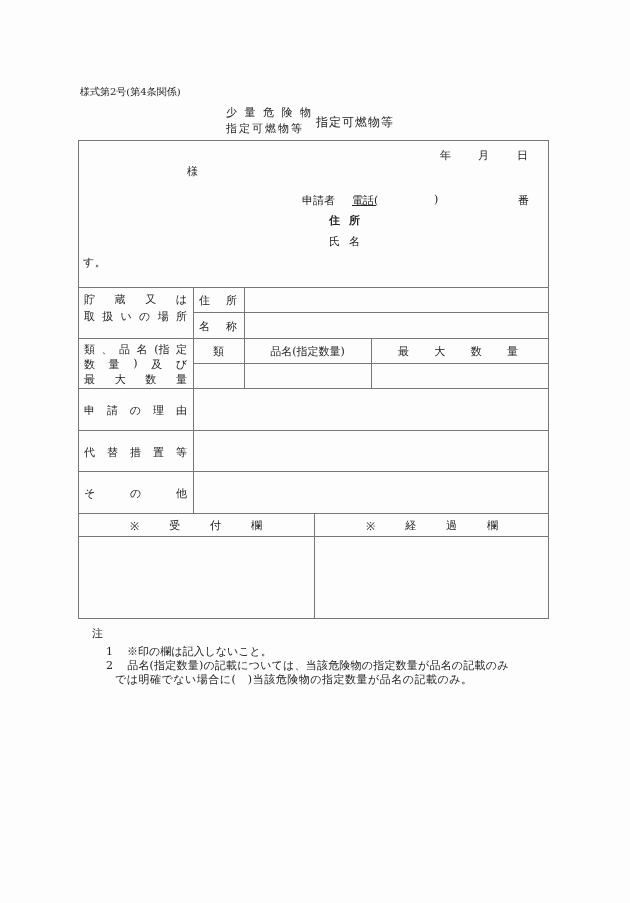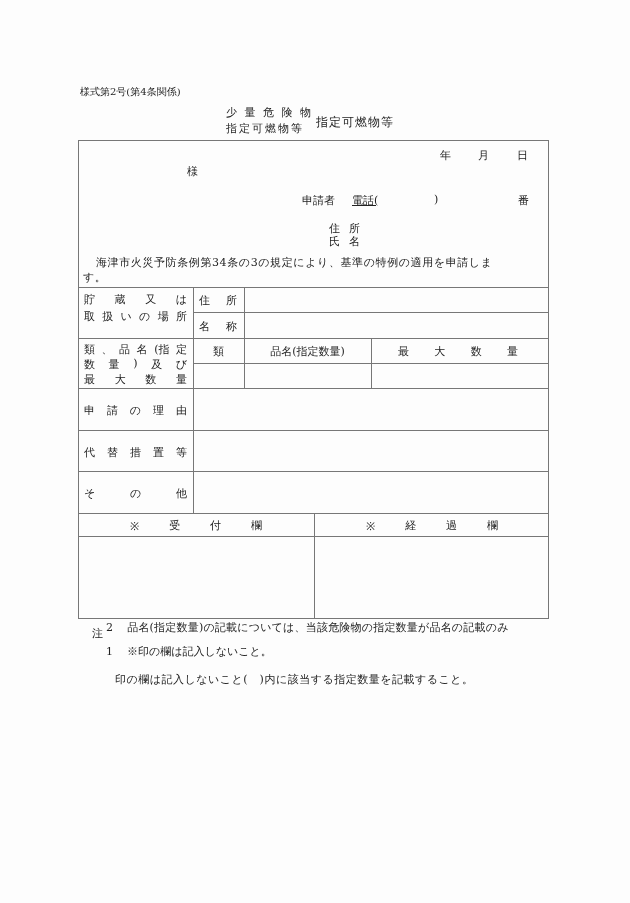--- a/index.html
+++ b/index.html
@@ -33,31 +33,30 @@
 <div class="abs" style="left:478px;top:148px;">月</div>
 <div class="abs" style="left:517px;top:148px;">日</div>
 <div class="abs" style="left:187px;top:164px;">様</div>
 
 <div class="abs" style="left:302px;top:193px;">申請者</div>
 <div class="abs" style="left:352px;top:193px;text-decoration:underline;">電話(</div>
 <div class="abs" style="left:392px;top:190px;width:40px;height:16px;"></div>
 <div class="abs" style="left:434px;top:193px;">)</div>
 <div class="abs" style="left:518px;top:193px;">番</div>
 
-<div class="abs" style="left:329px;top:221px;">
+<div class="abs" style="left:329px;top:213px;font-weight:bold;">
   <span>住</span><span style="display:inline-block;width:9px"></span><span>所</span>
 </div>
 <div class="abs" style="left:370px;top:210px;width:170px;height:16px;"></div>
 <div class="abs" style="left:329px;top:234px;">
   <span>氏</span><span style="display:inline-block;width:9px"></span><span>名</span>
 </div>
 <div class="abs" style="left:370px;top:231px;width:170px;height:16px;"></div>
 
 <div class="abs" style="left:83px;top:255px;line-height:15px;letter-spacing:0.6px;">
-  <div style="padding-left:13px;">海津市火災予防条例第34条の3の規定により、基準の特例の適用を申請しま</div>
   <div>す。</div>
 </div>
 
 <div class="line-h" style="left:78px;top:287px;width:471px;"></div>
 <div class="line-h" style="left:193px;top:312px;width:356px;"></div>
 <div class="line-h" style="left:78px;top:338px;width:471px;"></div>
 <div class="line-h" style="left:193px;top:363px;width:356px;"></div>
 <div class="line-h" style="left:78px;top:388px;width:471px;"></div>
 <div class="line-h" style="left:78px;top:430px;width:471px;"></div>
 <div class="line-h" style="left:78px;top:471px;width:471px;"></div>
@@ -164,16 +163,16 @@
   <span>過</span>
   <span>欄</span>
 </div>
 <div class="abs" style="left:80px;top:538px;width:232px;height:79px;"></div>
 <div class="abs" style="left:316px;top:538px;width:231px;height:79px;"></div>
 
 <div class="abs" style="left:92px;top:626px;">注</div>
 <div class="abs" style="left:106px;top:645px;line-height:14px;">
   <span>1</span><span style="display:inline-block;width:14px"></span><span>※印の欄は記入しないこと。</span>
 </div>
-<div class="abs" style="left:106px;top:621px;line-height:14px;letter-spacing:0.2px;">
+<div class="abs" style="left:106px;top:659px;line-height:14px;letter-spacing:0.2px;">
   <span>2</span><span style="display:inline-block;width:14px"></span><span>品名(指定数量)の記載については、当該危険物の指定数量が品名の記載のみ</span>
 </div>
-<div class="abs" style="left:115px;top:673px;line-height:14px;letter-spacing:0.5px;">印の欄は記入しないこと(　)内に該当する指定数量を記載すること。</div>
+<div class="abs" style="left:115px;top:673px;line-height:14px;letter-spacing:0.5px;">では明確でない場合に(　)当該危険物の指定数量が品名の記載のみ。</div>
 
 </body></html>

